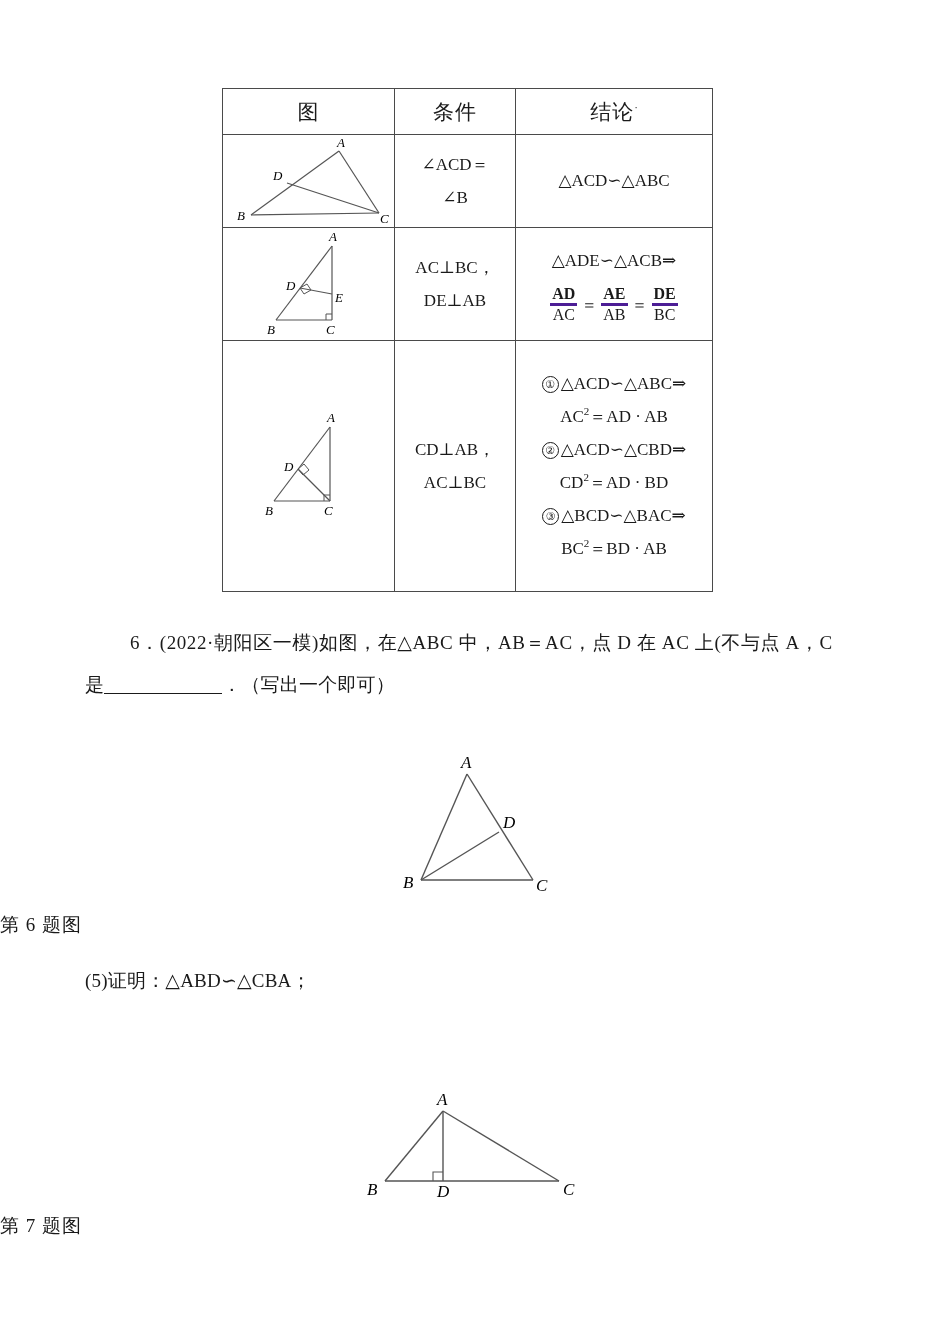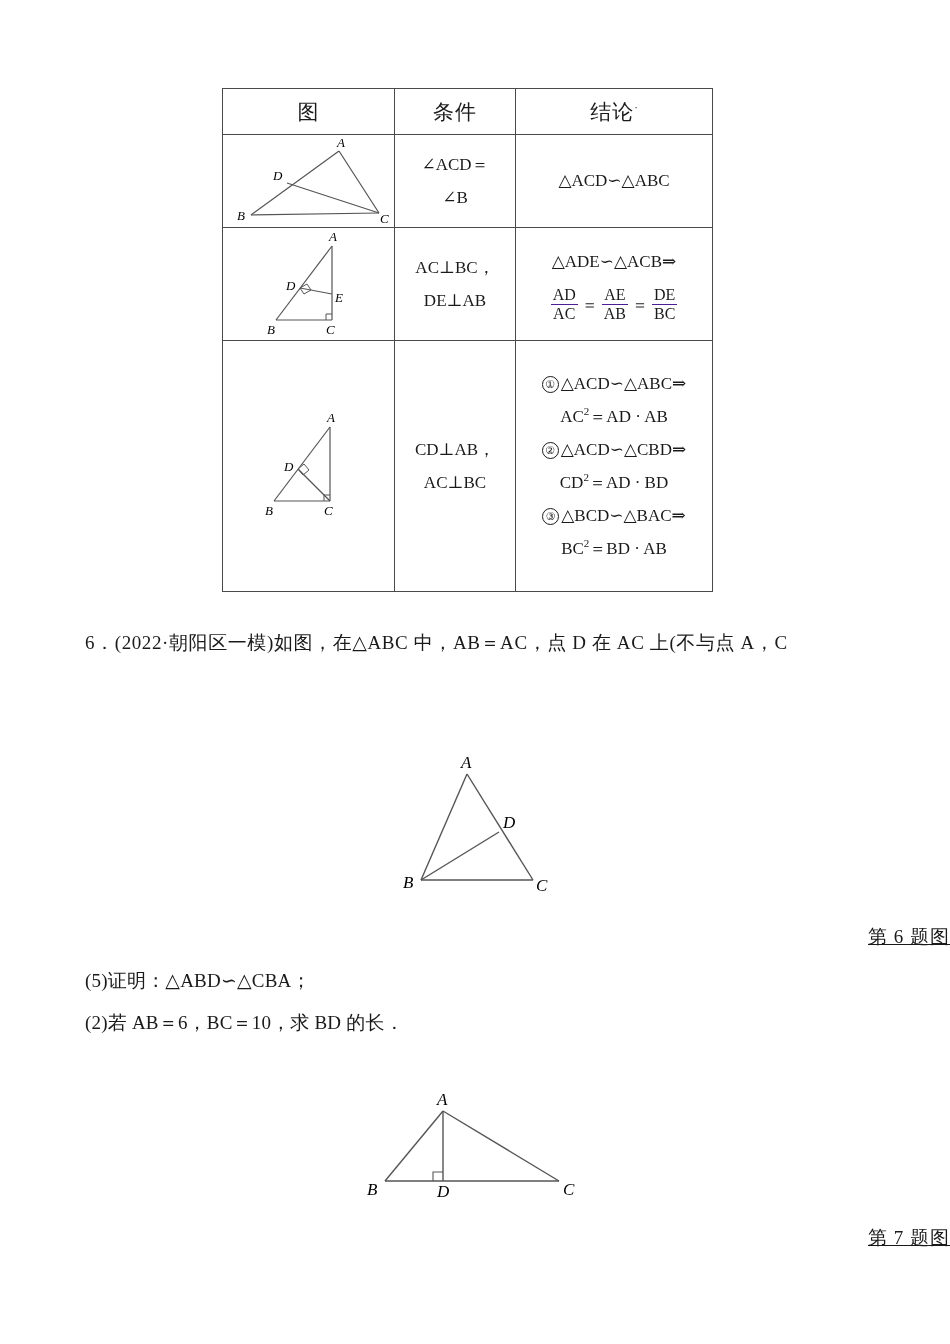--- a/index.html
+++ b/index.html
@@ -61,21 +61,21 @@
     gap: 2px;
     font-size: 16px;
   }
   .frac {
     display: inline-flex;
     flex-direction: column;
     align-items: center;
     line-height: 1.12;
     margin: 0 1px;
   }
-  .frac .num { border-bottom: 1px solid #4c1d95; padding: 0 2px; }
+  .frac .num { border-bottom: 3px solid #4c1d95; padding: 0 2px; font-weight: bold; }
   .frac .den { padding: 0 2px; }
   .eqs { padding: 0 1px; }
 
   .circnum {
     display: inline-block;
     border: 1px solid #1a1a1a;
     border-radius: 50%;
     width: 15px;
     height: 15px;
     line-height: 14px;
@@ -91,43 +91,42 @@
     position: absolute;
     left: 85px;
     width: 782px;
   }
   .q-line {
     font-size: 19px;
     line-height: 42px;
     letter-spacing: 0.2px;
     white-space: nowrap;
   }
-  .q-line.justify { letter-spacing: 0.6px; }
+  .q-line.justify { letter-spacing: 0.6px; margin-left: 45px; }
 
   .blank {
     display: inline-block;
     width: 118px;
     border-bottom: 1.5px solid #1a1a1a;
     box-shadow: 0 3px 0 -1.5px #cc1111;
     vertical-align: -3px;
   }
 
   .fig-wrap {
     position: absolute;
     width: 950px;
     left: 0;
     text-align: center;
   }
   .fig-wrap svg { display: block; margin: 0 auto; }
   .fig-caption {
     font-size: 19px;
-    text-align: right;
-    margin-top: 20px;
+    text-align: left;
+    margin-top: 8px;
     letter-spacing: 1px;
-    text-decoration: underline;
   }
 
   .lbl { font-family: "Liberation Serif", serif; font-style: italic; font-size: 13px; }
   .lbl-lg { font-family: "Liberation Serif", serif; font-style: italic; font-size: 17px; }
 </style>
 </head>
 <body>
 
 <table class="summary-table">
   <colgroup>
@@ -253,41 +252,43 @@
         <span class="ln">
           <span>BC</span><sup class="sq">2</sup><span>＝BD · AB</span>
         </span>
       </td>
     </tr>
   </tbody>
 </table>
 
 <div class="q-block" style="top:622px;">
   <div class="q-line justify">6．(2022·朝阳区一模)如图，在△ABC 中，AB＝AC，点 D 在 AC 上(不与点 A，C</div>
+  <div class="q-line">
+    <span>是</span><span class="blank"></span><span>．（写出一个即可）</span>
+  </div>
 </div>
 
 <div class="fig-wrap" style="top:752px;">
   <svg width="200" height="152" viewBox="0 0 200 152">
     <g stroke="#555" stroke-width="1.4" fill="none">
       <line x1="46" y1="128" x2="158" y2="128"></line>
       <line x1="46" y1="128" x2="92" y2="22"></line>
       <line x1="92" y1="22" x2="158" y2="128"></line>
       <line x1="46" y1="128" x2="124" y2="80"></line>
     </g>
     <text class="lbl-lg" x="86" y="16">A</text>
     <text class="lbl-lg" x="28" y="136">B</text>
     <text class="lbl-lg" x="161" y="139">C</text>
     <text class="lbl-lg" x="128" y="76">D</text>
   </svg>
   <div class="fig-caption">第 6 题图</div>
 </div>
 
 <div class="q-block" style="top:960px;">
   <div class="q-line">(5)证明：△ABD∽△CBA；</div>
-  <div class="q-line">(2)若 AB＝6，BC＝10，求 BD 的长．</div>
 </div>
 
 <div class="fig-wrap" style="top:1085px;">
   <svg width="260" height="120" viewBox="0 0 260 120">
     <g stroke="#555" stroke-width="1.4" fill="none">
       <line x1="40" y1="96" x2="214" y2="96"></line>
       <line x1="40" y1="96" x2="98" y2="26"></line>
       <line x1="98" y1="26" x2="214" y2="96"></line>
       <line x1="98" y1="26" x2="98" y2="96"></line>
       <path d="M88,96 l0,-9 l10,0" stroke-width="1.1"></path>

